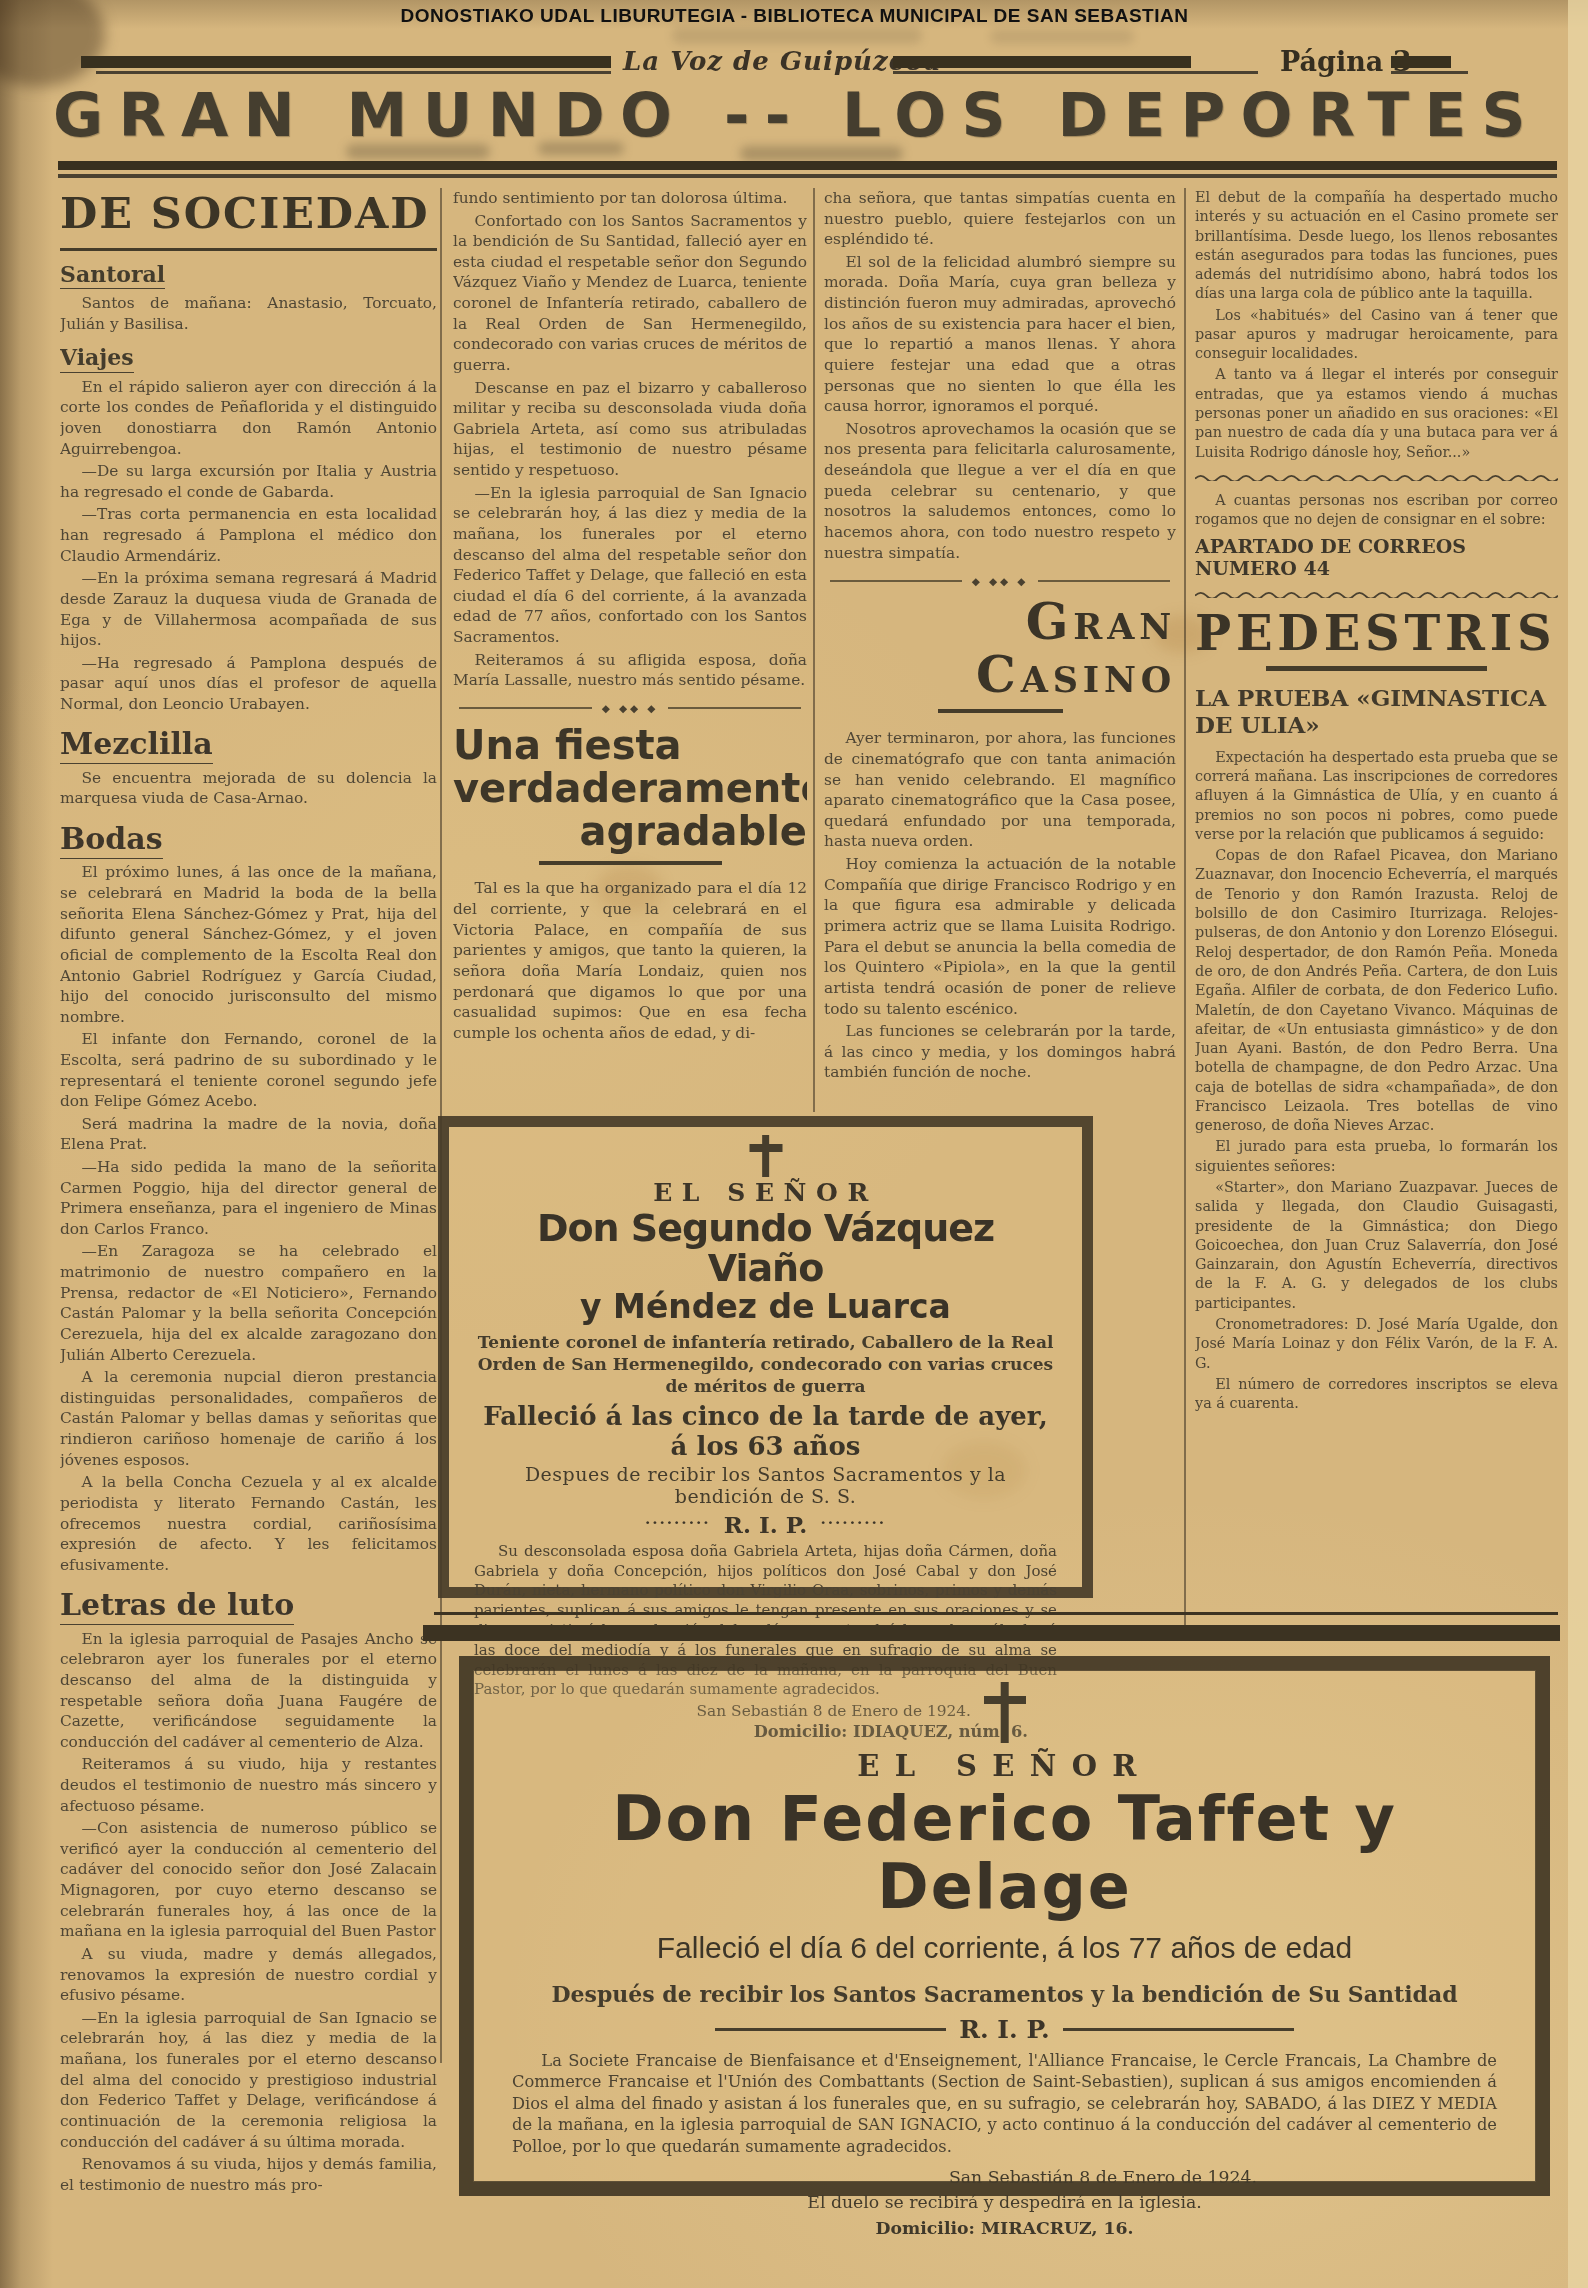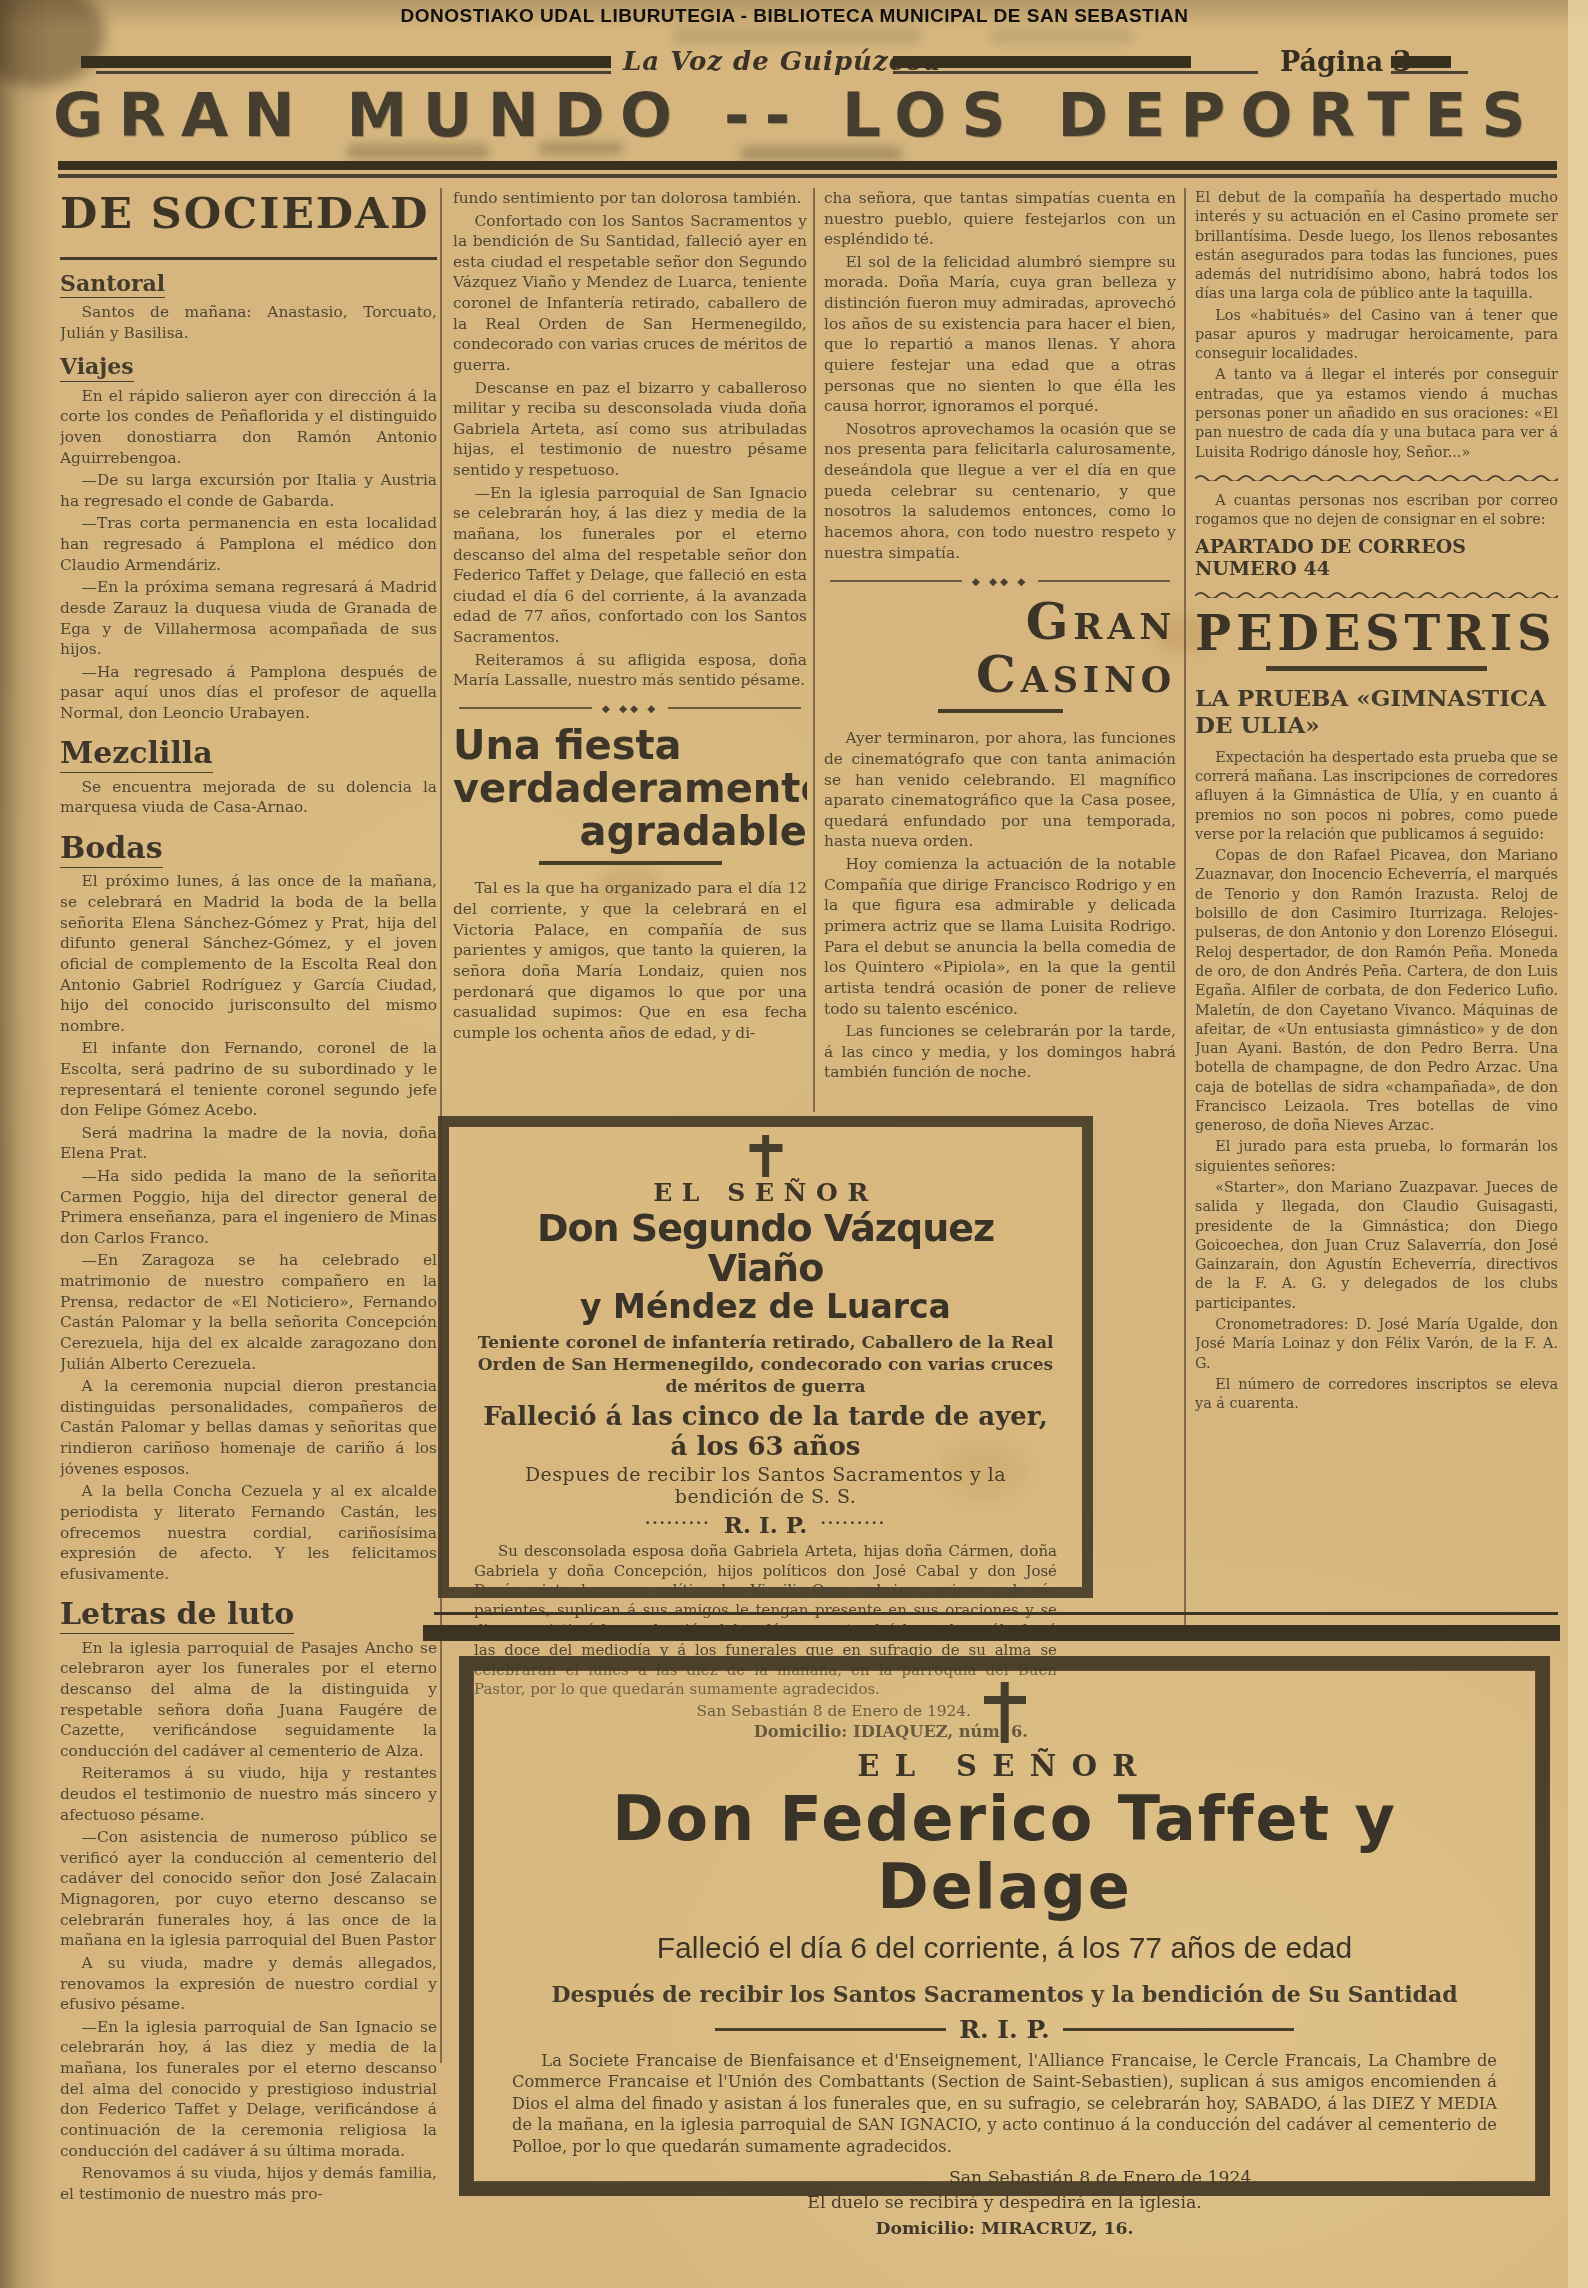--- a/index.html
+++ b/index.html
@@ -47,21 +47,21 @@
   .col p.noindent{text-indent:0;}
   #col1{left:60px;top:188px;width:377px;height:2083px;font-size:15.4px;}
   #col2{left:453px;top:188px;width:354px;height:926px;font-size:15.4px;}
   #col3{left:824px;top:188px;width:352px;height:915px;font-size:15.4px;}
   #col4{left:1195px;top:188px;width:363px;height:1441px;font-size:14.4px;}
 
   .vrule{position:absolute;width:1.9px;background:rgba(58,48,32,.55);}
 
   .h-desociedad{
     font-family:"DejaVu Serif", serif;font-weight:bold;font-size:43px;letter-spacing:1.9px;
-    color:#3c3526;margin:0 0 1.9px 0;border-bottom:3.8px solid #453c2a;padding-bottom:19px;text-align:left;
+    color:#3c3526;margin:0 0 1.9px 0;border-bottom:3.8px solid #453c2a;padding-bottom:10px;text-align:left;
   }
   .h-sub{font-weight:bold;font-size:22px;color:#443c2c;margin:9.6px 0 3.8px 0;text-align:left;}
   .h-sub .u{display:inline-block;border-bottom:1.9px solid #4a4130;padding-bottom:1.9px;}
   .h-med{font-weight:bold;font-size:30px;color:#3e362a;margin:11.5px 0 3.8px 0;text-align:left;}
   .h-med .u{display:inline-block;border-bottom:1.9px solid #4a4130;padding-bottom:1.9px;}
 
   .orn{display:flex;align-items:center;gap:9.6px;margin:11.5px 5.8px 9.6px 5.8px;}
   .orn::before,.orn::after{content:"";flex:1;height:1.9px;background:rgba(70,60,40,.75);}
   .orn span{font-size:10.6px;color:#4a4130;letter-spacing:2.9px;}
 
@@ -194,21 +194,21 @@
     <div class="h-med"><span class="u">Letras de luto</span></div>
     <p>En la iglesia parroquial de Pasajes Ancho se celebraron ayer los funerales por el eterno descanso del alma de la distinguida y respetable señora doña Juana Faugére de Cazette, verificándose seguidamente la conducción del cadáver al cementerio de Alza.</p>
     <p>Reiteramos á su viudo, hija y restantes deudos el testimonio de nuestro más sincero y afectuoso pésame.</p>
     <p>—Con asistencia de numeroso público se verificó ayer la conducción al cementerio del cadáver del conocido señor don José Zalacain Mignagoren, por cuyo eterno descanso se celebrarán funerales hoy, á las once de la mañana en la iglesia parroquial del Buen Pastor</p>
     <p>A su viuda, madre y demás allegados, renovamos la expresión de nuestro cordial y efusivo pésame.</p>
     <p>—En la iglesia parroquial de San Ignacio se celebrarán hoy, á las diez y media de la mañana, los funerales por el eterno descanso del alma del conocido y prestigioso industrial don Federico Taffet y Delage, verificándose á continuación de la ceremonia religiosa la conducción del cadáver á su última morada.</p>
     <p>Renovamos á su viuda, hijos y demás familia, el testimonio de nuestro más pro-</p>
   </div>
 
   <div id="col2" class="col">
-    <p class="noindent">fundo sentimiento por tan dolorosa también.</p>
+    <p class="noindent">fundo sentimiento por tan dolorosa última.</p>
     <p>Confortado con los Santos Sacramentos y la bendición de Su Santidad, falleció ayer en esta ciudad el respetable señor don Segundo Vázquez Viaño y Mendez de Luarca, teniente coronel de Infantería retirado, caballero de la Real Orden de San Hermenegildo, condecorado con varias cruces de méritos de guerra.</p>
     <p>Descanse en paz el bizarro y caballeroso militar y reciba su desconsolada viuda doña Gabriela Arteta, así como sus atribuladas hijas, el testimonio de nuestro pésame sentido y respetuoso.</p>
     <p>—En la iglesia parroquial de San Ignacio se celebrarán hoy, á las diez y media de la mañana, los funerales por el eterno descanso del alma del respetable señor don Federico Taffet y Delage, que falleció en esta ciudad el día 6 del corriente, á la avanzada edad de 77 años, confortado con los Santos Sacramentos.</p>
     <p>Reiteramos á su afligida esposa, doña María Lassalle, nuestro más sentido pésame.</p>
     <div class="orn">
         <span>◆ ◆◆ ◆</span>
       </div>
     <div class="fiesta-line fl1">Una fiesta</div>
     <div class="fiesta-line fl2">verdaderamente</div>
     <div class="fiesta-line fl3">agradable</div>

